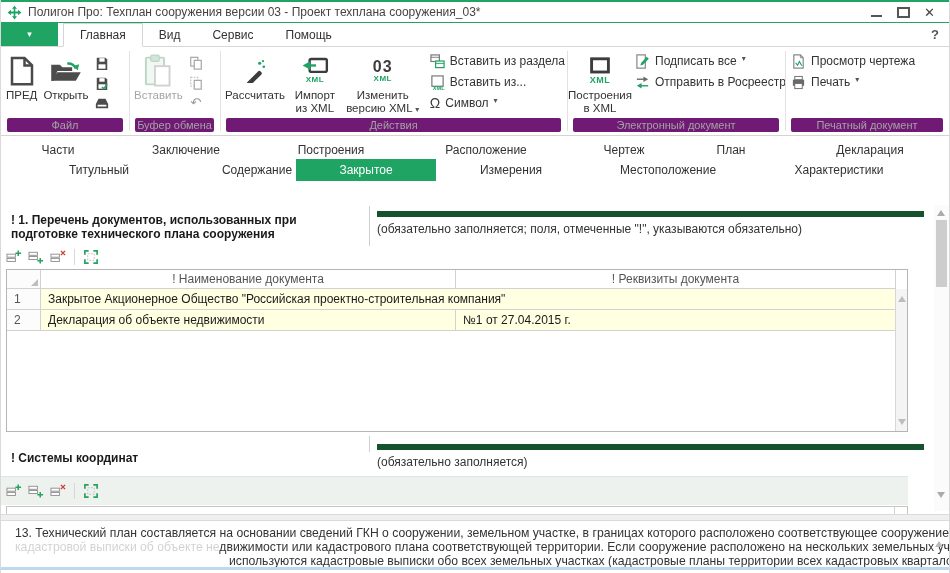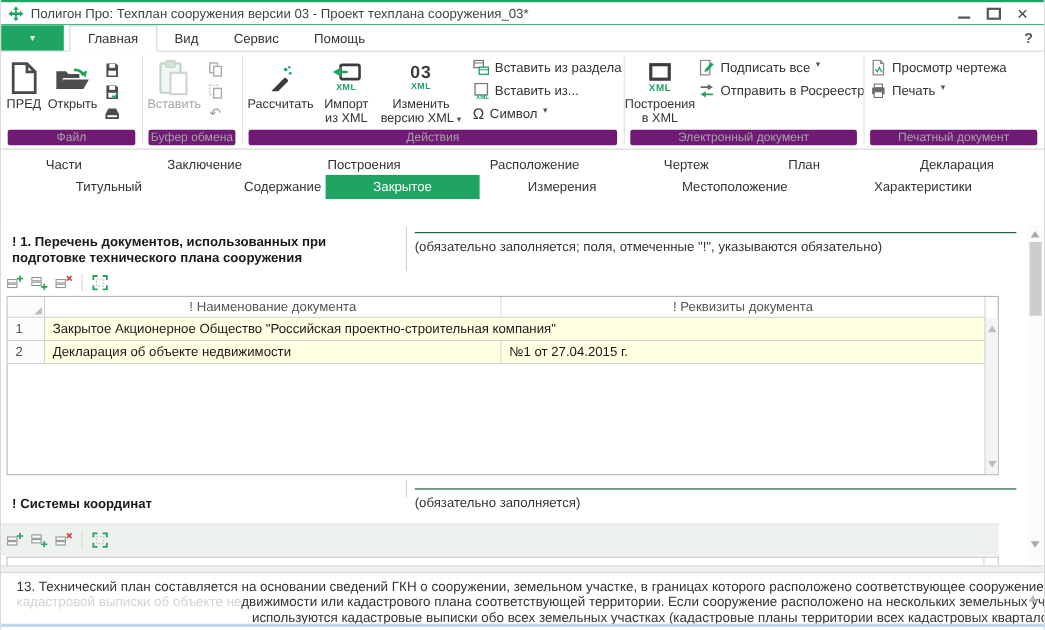--- a/index.html
+++ b/index.html
@@ -57,21 +57,21 @@
   .ntab-green { position:absolute; left:295px; top:19px; width:140px; height:22px; background:#1fa463;
                 color:#fff; font-size:12px; text-align:center; line-height:22px; cursor:pointer; }
   .subtab { position:absolute; top:185px; left:0; height:18px; display:flex; align-items:center;margin-top:21px; }
   .subtab .bar { width:3px; height:16px; background:#1fa463; margin-left:14px; margin-right:7px; }
   .subtab .stext { color:#1fa463; font-size:12px; cursor:pointer; }
 
   
   .form { position:absolute; top:204px; left:0; width:950px; height:310px; background:#fff; }
   .sec-title { position:absolute; font-size:12px; font-weight:bold; color:#1a1a1a; line-height:14px; }
   .vline { position:absolute; width:1px; background:#cfcfcf; }
-  .note { position:absolute; border-top:1px solid #14532d; padding-top:5px; font-size:12px; color:#333; }
+  .note { position:absolute; border-top:6px solid #14532d; padding-top:5px; font-size:12px; color:#333; }
   .ttoolbar { position:absolute; display:flex; align-items:center; gap:4px; }
   .ticon { width:18px; height:18px; padding:1px; cursor:pointer; }
   .tsep { width:1px; height:16px; background:#d8d8d8; margin:0 3px; }
 
   .tbl { position:absolute; left:5px; top:65px; width:902px; height:163px;
          border:1px solid #b5b5b5; background:#fff; font-size:12px; }
   .trow { display:flex; width:889px; }
   .trow .td { border-right:1px solid #d2d2d2; border-bottom:1px solid #d2d2d2; overflow:hidden; white-space:nowrap; }
   .th .td { height:19px; line-height:18px; text-align:center; color:#555; background:#fff; }
   .dr .td { height:21px; line-height:20px; background:#ffffe1; color:#1a1a1a; padding:0 7px; }

